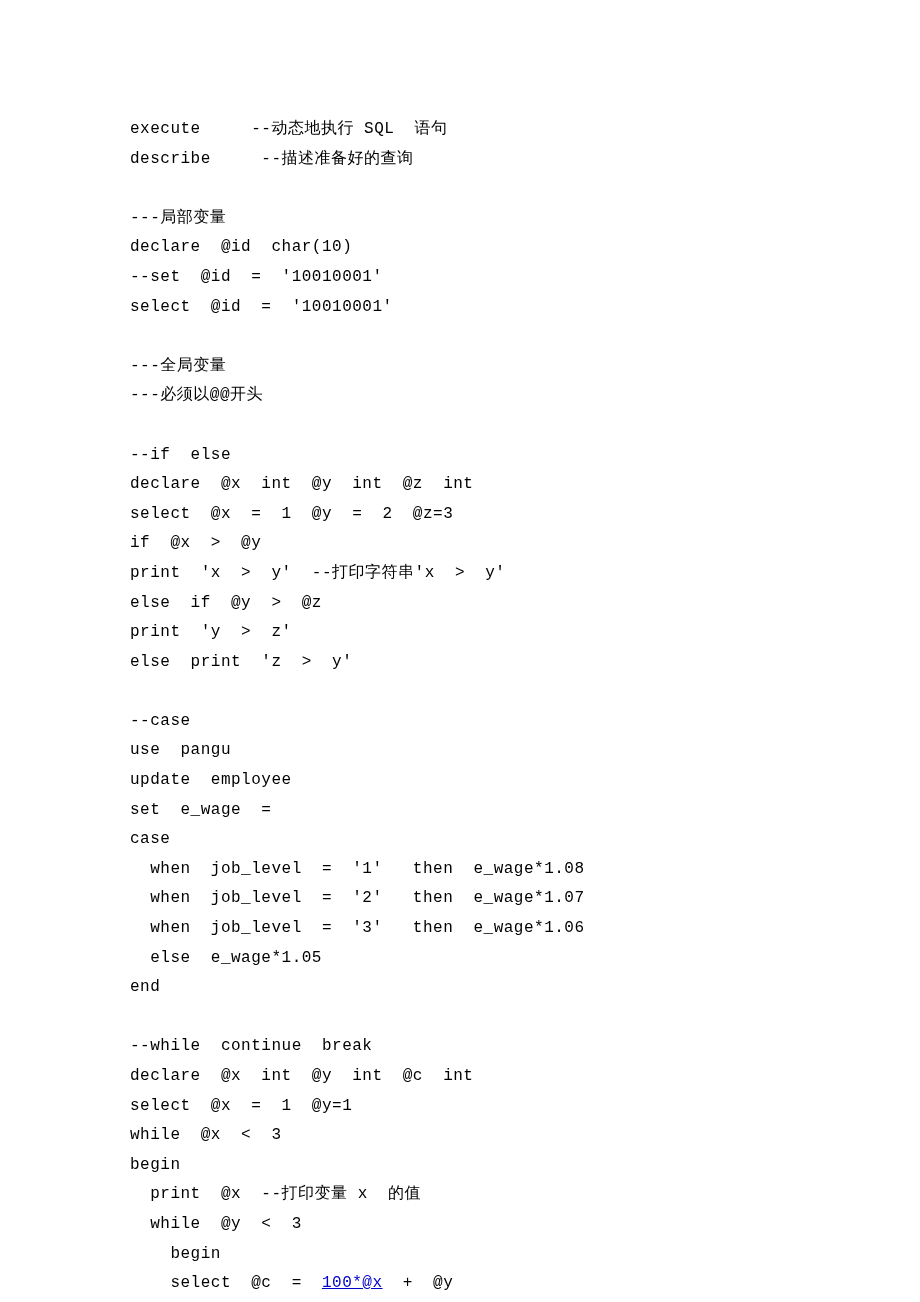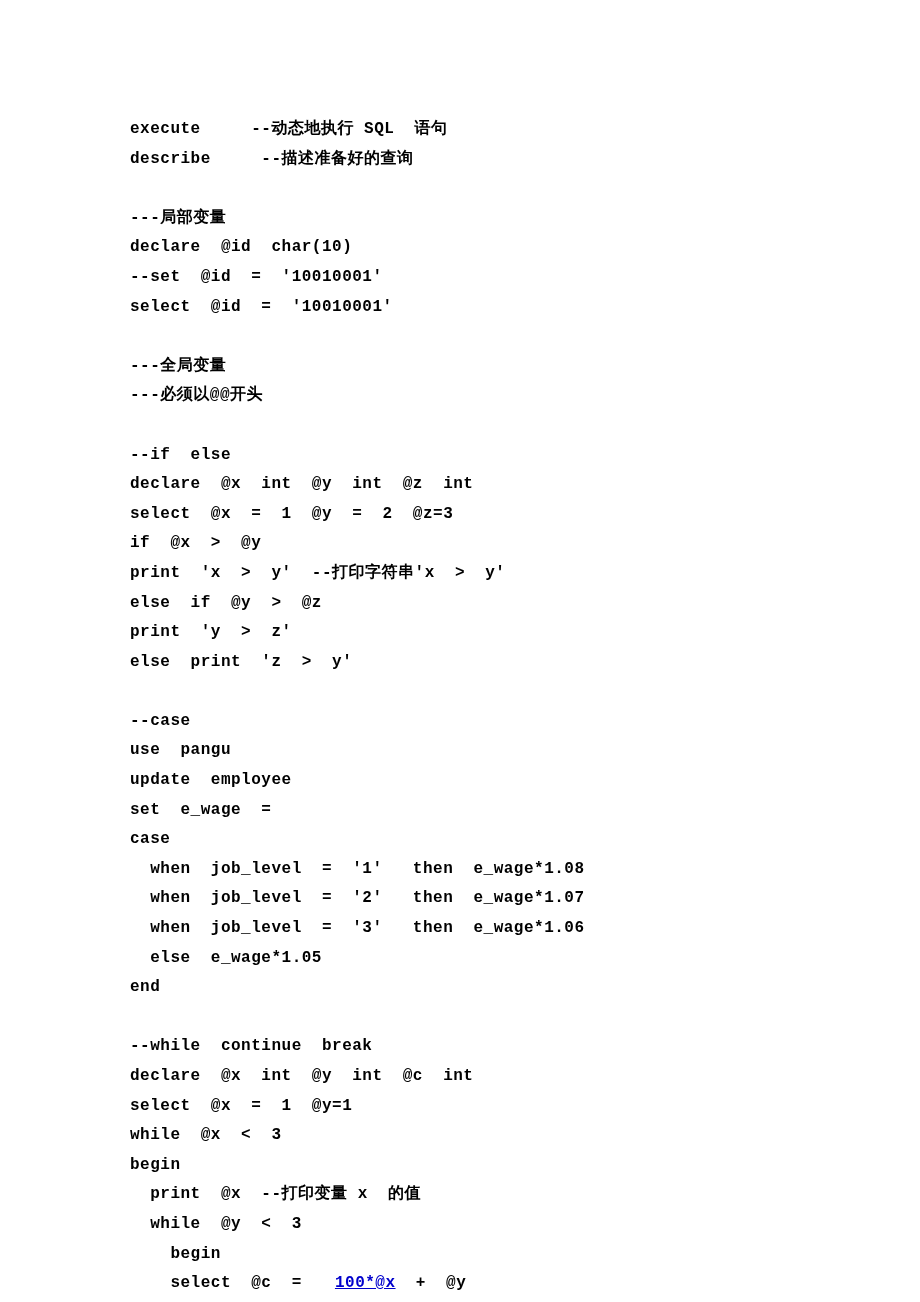--- a/index.html
+++ b/index.html
@@ -13,26 +13,24 @@
   }
   .page {
     width: 920px;
     box-sizing: border-box;
     padding: 115px 130px 60px 130px;
   }
   .code {
     white-space: pre;
     font-family: "Courier New", "SimSun", monospace;
     letter-spacing: 0.5px;
-    font-weight: bold;
   }
   .link {
     color: #0000cc;
     text-decoration: underline;
-    margin-left: 13px;
   }
 </style>
 </head>
 <body>
 
 <div class="page">
   <div class="code" id="code-container"><div><span>execute     --动态地执行 SQL  语句</span></div><div><span>describe     --描述准备好的查询</span></div><div><span>&nbsp;</span></div><div><span>---局部变量</span></div><div><span>declare  @id  char(10)</span></div><div><span>--set  @id  =  '10010001'</span></div><div><span>select  @id  =  '10010001'</span></div><div><span>&nbsp;</span></div><div><span>---全局变量</span></div><div><span>---必须以@@开头</span></div><div><span>&nbsp;</span></div><div><span>--if  else</span></div><div><span>declare  @x  int  @y  int  @z  int</span></div><div><span>select  @x  =  1  @y  =  2  @z=3</span></div><div><span>if  @x  &gt;  @y</span></div><div><span>print  'x  &gt;  y'  --打印字符串'x  &gt;  y'</span></div><div><span>else  if  @y  &gt;  @z</span></div><div><span>print  'y  &gt;  z'</span></div><div><span>else  print  'z  &gt;  y'</span></div><div><span>&nbsp;</span></div><div><span>--case</span></div><div><span>use  pangu</span></div><div><span>update  employee</span></div><div><span>set  e_wage  =</span></div><div><span>case</span></div><div><span>  when  job_level  =  '1'   then  e_wage*1.08</span></div><div><span>  when  job_level  =  '2'   then  e_wage*1.07</span></div><div><span>  when  job_level  =  '3'   then  e_wage*1.06</span></div><div><span>  else  e_wage*1.05</span></div><div><span>end</span></div><div><span>&nbsp;</span></div><div><span>--while  continue  break</span></div><div><span>declare  @x  int  @y  int  @c  int</span></div><div><span>select  @x  =  1  @y=1</span></div><div><span>while  @x  &lt;  3</span></div><div><span>begin</span></div><div><span>  print  @x  --打印变量 x  的值</span></div><div><span>  while  @y  &lt;  3</span></div><div><span>    begin</span></div><div><span>    select  @c  =  </span><span class="link">100*@x</span><span>  +  @y</span></div><div></div></div>
 </div>
 
 </body></html>

